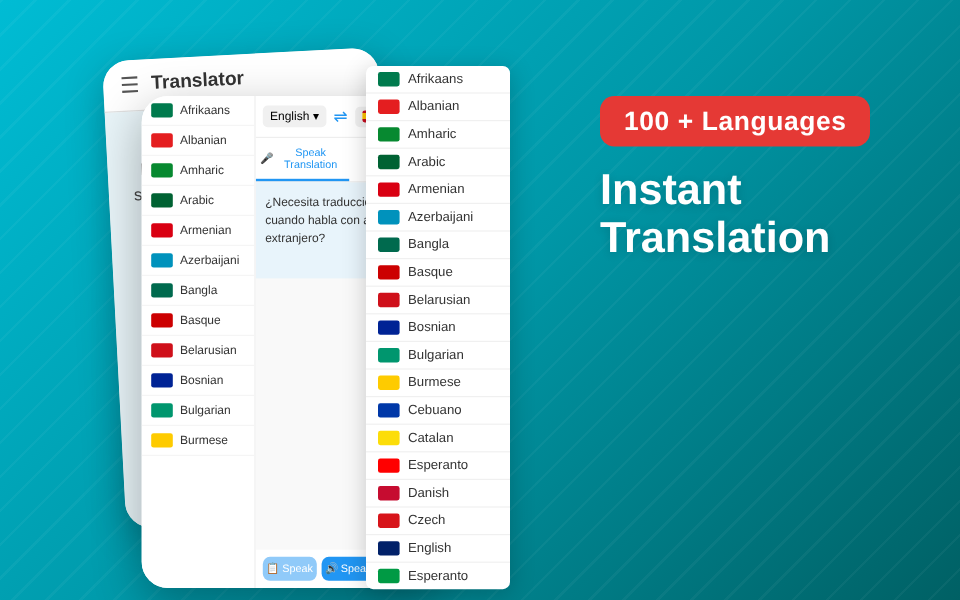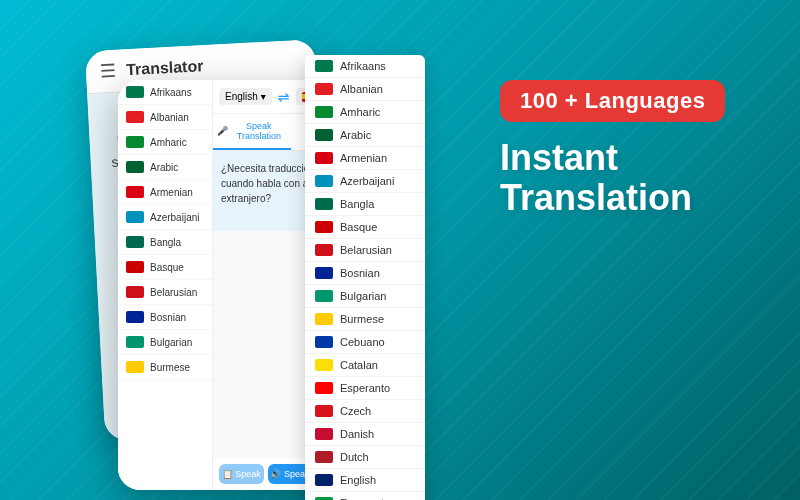--- a/index.html
+++ b/index.html
@@ -329,30 +329,26 @@
     </div>
     <div class="lang-item">
       <span class="flag" style="background: rgb(252, 221, 9);"></span>
       <span>Catalan</span>
     </div>
     <div class="lang-item">
       <span class="flag" style="background: rgb(255, 0, 0);"></span>
       <span>Esperanto</span>
     </div>
     <div class="lang-item">
+      <span class="flag" style="background: rgb(198, 12, 48);"></span>
+      <span>Danish</span>
+    </div>
+    <div class="lang-item">
       <span class="flag" style="background: rgb(215, 20, 26);"></span>
       <span>Czech</span>
-    </div>
-    <div class="lang-item">
-      <span class="flag" style="background: rgb(198, 12, 48);"></span>
-      <span>Danish</span>
-    </div>
-    <div class="lang-item">
-      <span class="flag" style="background: rgb(174, 28, 40);"></span>
-      <span>Dutch</span>
     </div>
     <div class="lang-item">
       <span class="flag" style="background: rgb(1, 33, 105);"></span>
       <span>English</span>
     </div>
     <div class="lang-item">
       <span class="flag" style="background: rgb(0, 154, 68);"></span>
       <span>Esperanto</span>
     </div>
   </div>

